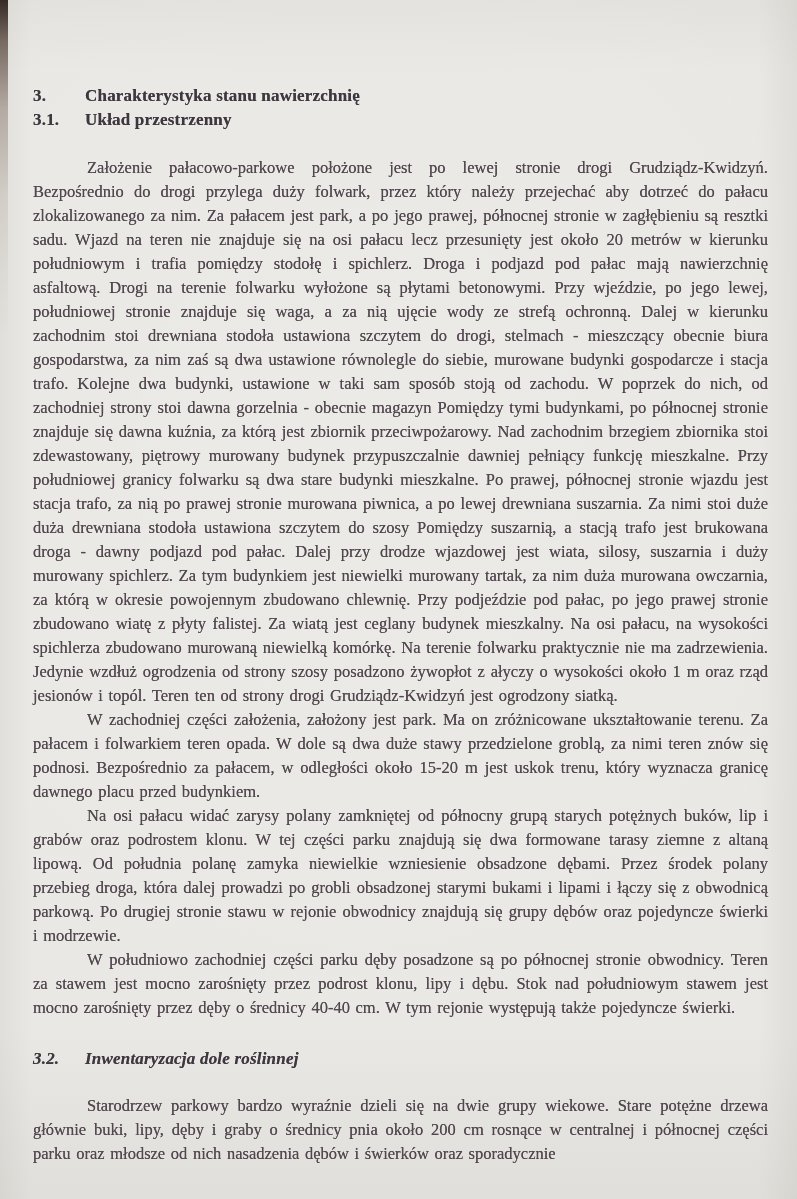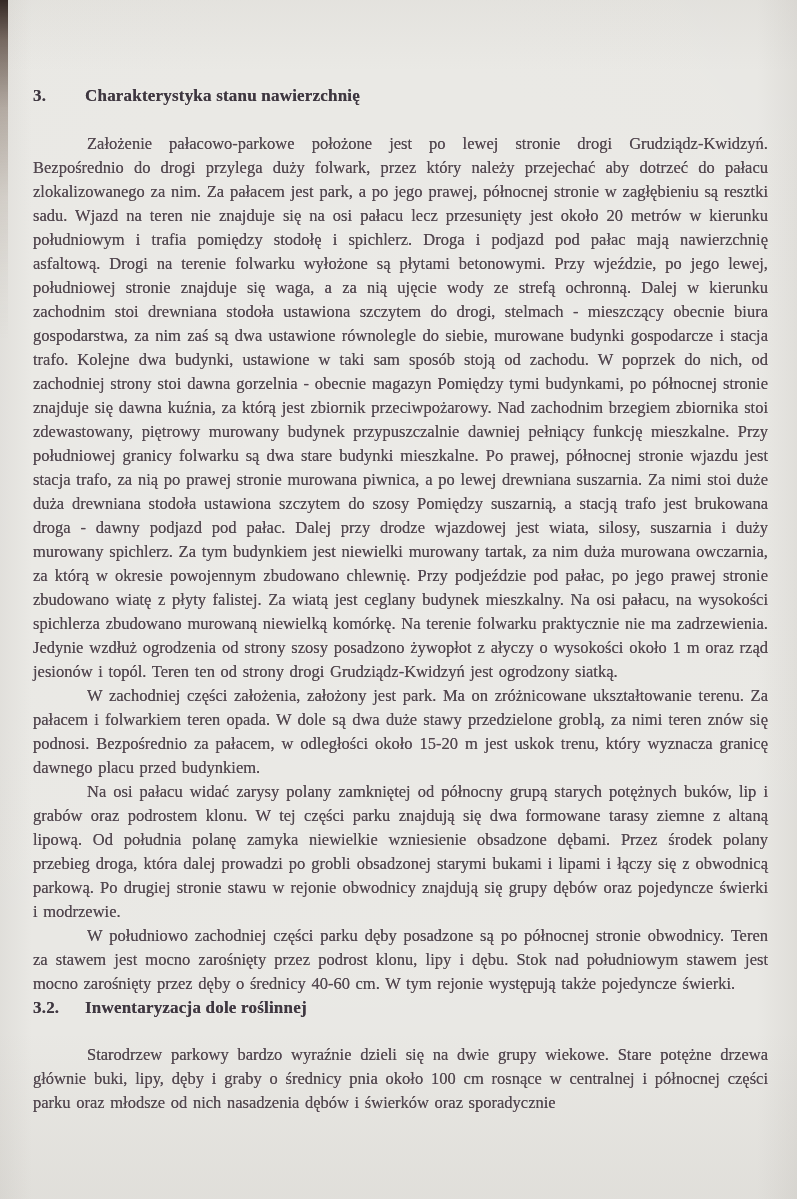--- a/index.html
+++ b/index.html
@@ -55,21 +55,23 @@
     line-height: 24px;
     letter-spacing: 0.2px;
   }
   .heading-row .hnum {
     flex: 0 0 52px;
   }
   .heading-row .htitle {
     flex: 1 1 auto;
   }
   .heading-32 {
+    margin-top: 27px;
     margin-bottom: 23px;
+    font-style: italic;
   }
   .body-text p {
     margin: 0;
     text-align: justify;
     text-indent: 54px;
     word-spacing: 1.5px;
   }
   .body-text p.first {
     margin-top: 24px;
   }
@@ -81,31 +83,35 @@
 
   <div class="edge-artifact"></div>
 
   <div class="content">
 
     <div class="heading-row">
       <span class="hnum">3.</span>
       <span class="htitle">Charakterystyka stanu  nawierzchnię</span>
     </div>
 
+    <div class="heading-row">
+      <span class="hnum">3.1.</span>
+      <span class="htitle">Układ przestrzenny</span>
+    </div>
 
     <div class="body-text">
       <p class="first">Założenie pałacowo-parkowe położone jest po lewej stronie drogi Grudziądz-Kwidzyń. Bezpośrednio do drogi przylega duży folwark, przez który należy przejechać aby dotrzeć do pałacu zlokalizowanego za nim. Za pałacem jest park, a po jego prawej, północnej stronie w zagłębieniu są resztki sadu. Wjazd na teren nie znajduje się na osi pałacu lecz przesunięty jest około 20 metrów w kierunku południowym i trafia pomiędzy stodołę i spichlerz. Droga i podjazd pod pałac mają nawierzchnię asfaltową. Drogi na terenie folwarku wyłożone są płytami betonowymi. Przy wjeździe, po jego lewej, południowej stronie znajduje się waga, a za nią ujęcie wody ze strefą ochronną. Dalej w kierunku zachodnim stoi drewniana stodoła ustawiona szczytem do drogi, stelmach - mieszczący obecnie biura gospodarstwa, za nim zaś są dwa ustawione równolegle do siebie, murowane budynki gospodarcze i stacja trafo. Kolejne dwa budynki, ustawione w taki sam sposób stoją od zachodu. W poprzek do nich, od zachodniej strony stoi dawna gorzelnia - obecnie magazyn Pomiędzy tymi budynkami, po północnej stronie znajduje się dawna kuźnia, za którą jest zbiornik przeciwpożarowy. Nad zachodnim brzegiem zbiornika stoi zdewastowany, piętrowy murowany budynek przypuszczalnie dawniej pełniący funkcję mieszkalne. Przy południowej granicy folwarku są dwa stare budynki mieszkalne. Po prawej, północnej stronie wjazdu jest stacja trafo, za nią po prawej stronie murowana piwnica, a po lewej drewniana suszarnia. Za nimi stoi duże duża drewniana stodoła ustawiona szczytem do szosy Pomiędzy suszarnią, a stacją trafo jest brukowana droga - dawny podjazd pod pałac.  Dalej przy drodze wjazdowej jest wiata, silosy, suszarnia i duży murowany spichlerz. Za tym budynkiem jest niewielki murowany tartak, za nim duża murowana owczarnia, za którą w okresie powojennym zbudowano chlewnię. Przy podjeździe pod pałac, po jego prawej stronie zbudowano wiatę z płyty falistej. Za wiatą jest ceglany budynek mieszkalny. Na osi pałacu, na wysokości spichlerza zbudowano murowaną niewielką komórkę. Na terenie folwarku praktycznie nie ma zadrzewienia. Jedynie wzdłuż ogrodzenia od strony szosy posadzono żywopłot z ałyczy o wysokości około 1 m oraz rząd jesionów i topól. Teren ten od strony  drogi Grudziądz-Kwidzyń jest ogrodzony siatką.</p>
       <p>W zachodniej części założenia, założony jest park. Ma on zróżnicowane ukształtowanie terenu. Za pałacem i folwarkiem teren opada. W dole są dwa duże stawy przedzielone groblą, za nimi teren znów się podnosi. Bezpośrednio za pałacem, w odległości około 15-20 m jest uskok trenu, który wyznacza granicę dawnego placu przed budynkiem.</p>
       <p>Na osi pałacu widać zarysy polany zamkniętej od północny grupą starych potężnych buków, lip i grabów oraz podrostem klonu. W tej części parku znajdują się dwa formowane tarasy ziemne z altaną lipową. Od południa polanę zamyka niewielkie wzniesienie obsadzone dębami. Przez środek polany przebieg droga, która dalej prowadzi po grobli obsadzonej starymi bukami i lipami i łączy się z obwodnicą parkową. Po drugiej stronie stawu w rejonie obwodnicy znajdują się grupy dębów oraz pojedyncze świerki i modrzewie.</p>
-      <p>W południowo zachodniej części parku dęby posadzone są po północnej stronie obwodnicy. Teren za stawem jest mocno zarośnięty przez podrost klonu, lipy i dębu. Stok nad południowym stawem jest mocno zarośnięty przez dęby o średnicy 40-60 cm. W tym rejonie występują także pojedyncze świerki.</p>
+      <p>W południowo zachodniej części parku dęby posadzone są po północnej stronie obwodnicy. Teren za stawem jest mocno zarośnięty przez podrost klonu, lipy i dębu. Stok nad południowym stawem jest mocno zarośnięty przez dęby o średnicy 40-40 cm. W tym rejonie występują także pojedyncze świerki.</p>
     </div>
 
     <div class="heading-row heading-32">
       <span class="hnum">3.2.</span>
       <span class="htitle">Inwentaryzacja dole roślinnej</span>
     </div>
 
     <div class="body-text">
-      <p>Starodrzew parkowy bardzo wyraźnie dzieli się na dwie grupy wiekowe. Stare potężne drzewa głównie buki, lipy, dęby i graby o średnicy pnia około 100 cm rosnące w centralnej i północnej części parku oraz młodsze od nich nasadzenia dębów i świerków oraz sporadycznie</p>
+      <p>Starodrzew parkowy bardzo wyraźnie dzieli się na dwie grupy wiekowe. Stare potężne drzewa głównie buki, lipy, dęby i graby o średnicy pnia około 200 cm rosnące w centralnej i północnej części parku oraz młodsze od nich nasadzenia dębów i świerków oraz sporadycznie</p>
     </div>
 
   </div>
 </div>
 
 </body></html>

